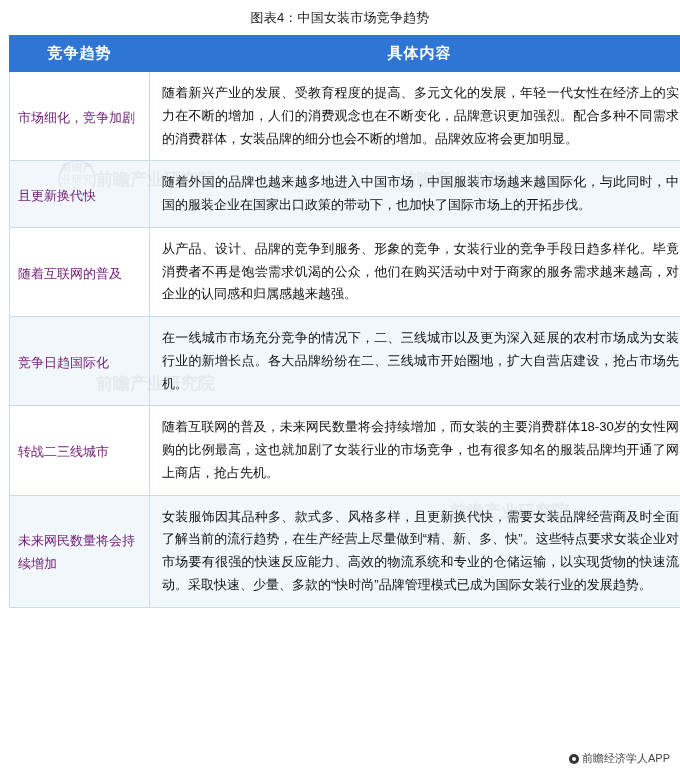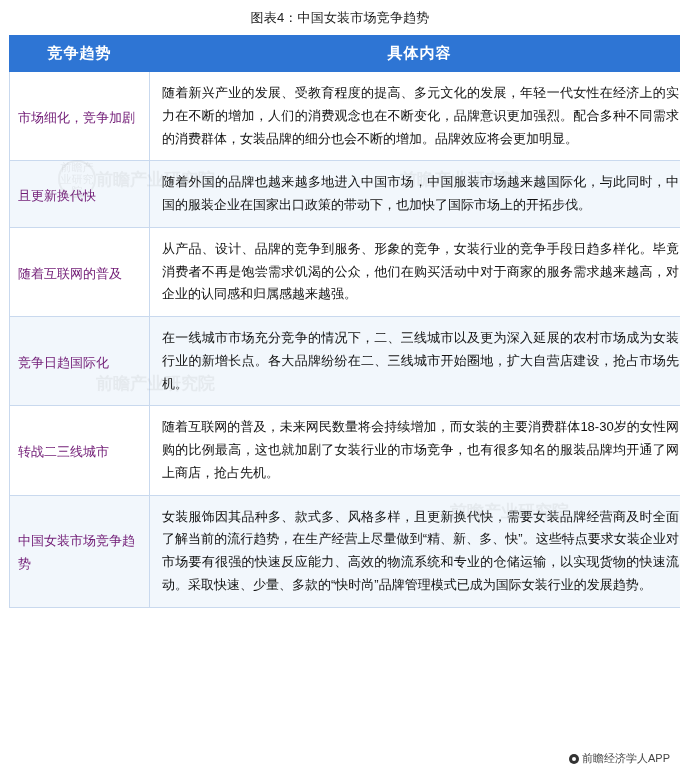--- a/index.html
+++ b/index.html
@@ -156,21 +156,21 @@
       </tr>
       <tr class="alt">
         <td class="cat">竞争日趋国际化</td>
         <td class="desc">在一线城市市场充分竞争的情况下，二、三线城市以及更为深入延展的农村市场成为女装行业的新增长点。各大品牌纷纷在二、三线城市开始圈地，扩大自营店建设，抢占市场先机。</td>
       </tr>
       <tr class="norm">
         <td class="cat">转战二三线城市</td>
         <td class="desc">随着互联网的普及，未来网民数量将会持续增加，而女装的主要消费群体18-30岁的女性网购的比例最高，这也就加剧了女装行业的市场竞争，也有很多知名的服装品牌均开通了网上商店，抢占先机。</td>
       </tr>
       <tr class="alt">
-        <td class="cat">中国女装市场竞争趋势</td>
+        <td class="cat">未来网民数量将会持续增加</td>
         <td class="desc">女装服饰因其品种多、款式多、风格多样，且更新换代快，需要女装品牌经营商及时全面了解当前的流行趋势，在生产经营上尽量做到“精、新、多、快”。这些特点要求女装企业对市场要有很强的快速反应能力、高效的物流系统和专业的仓储运输，以实现货物的快速流动。采取快速、少量、多款的“快时尚”品牌管理模式已成为国际女装行业的发展趋势。</td>
       </tr>
     </tbody>
   </table>
 
   <div class="wm-circle" style="left:58px; top:160px; width:34px; height:34px;">前瞻产业研究院</div>
   <div class="wm" style="left:96px; top:168px;">前瞻产业研究院</div>
   <div class="wm" style="left:400px; top:168px;">前瞻产业研究院</div>
   <div class="wm" style="left:96px; top:372px;">前瞻产业研究院</div>
   <div class="wm" style="left:450px; top:500px;">前瞻产业研究院</div>

